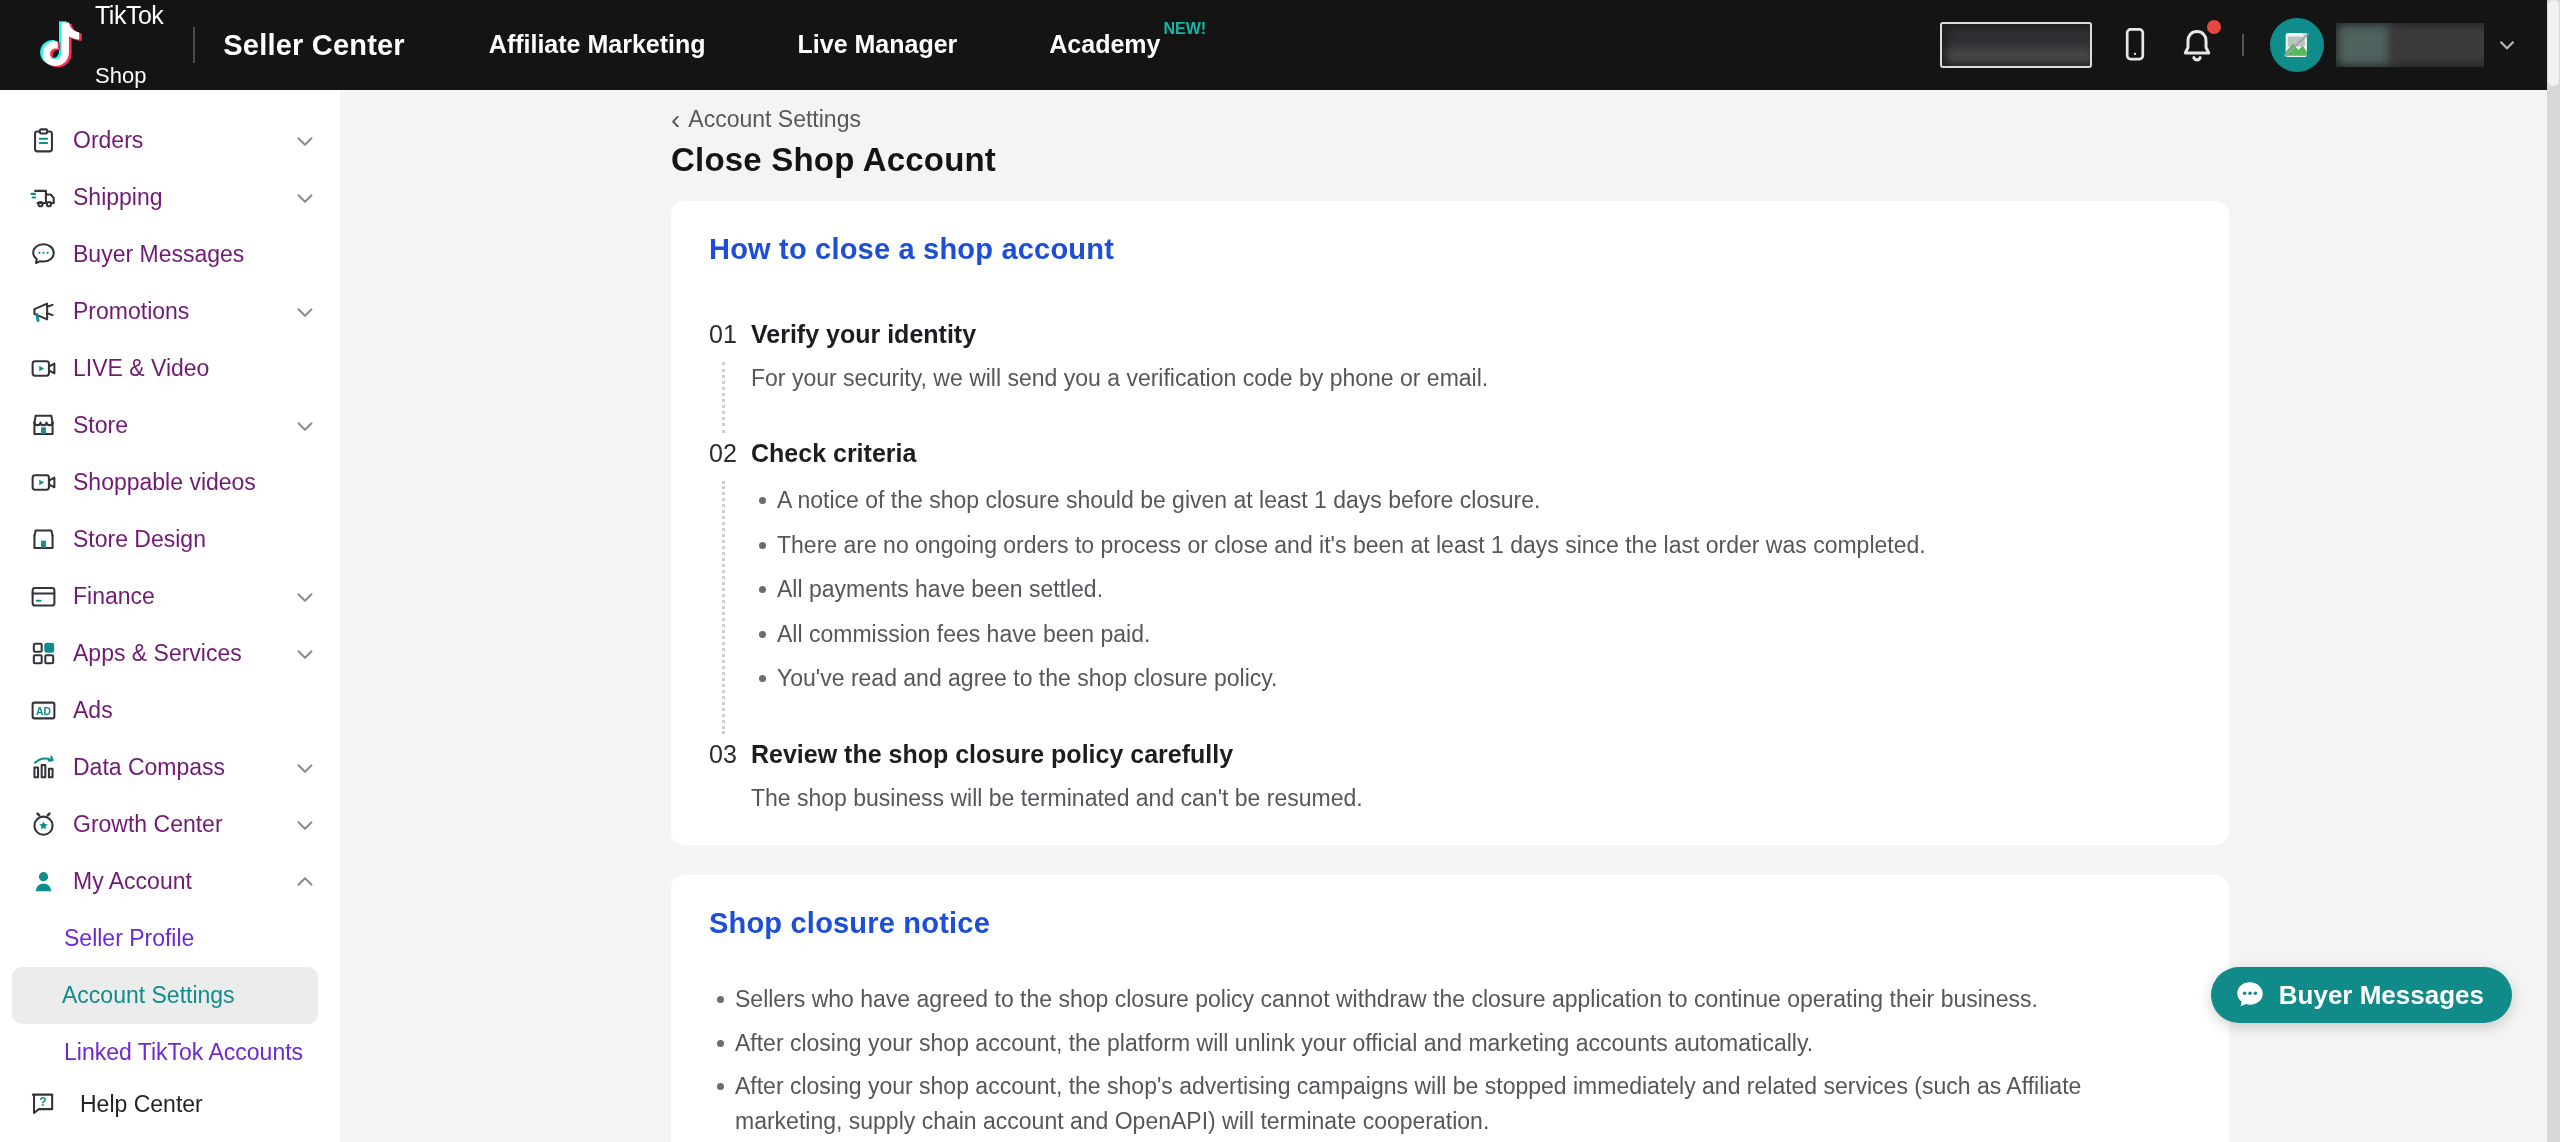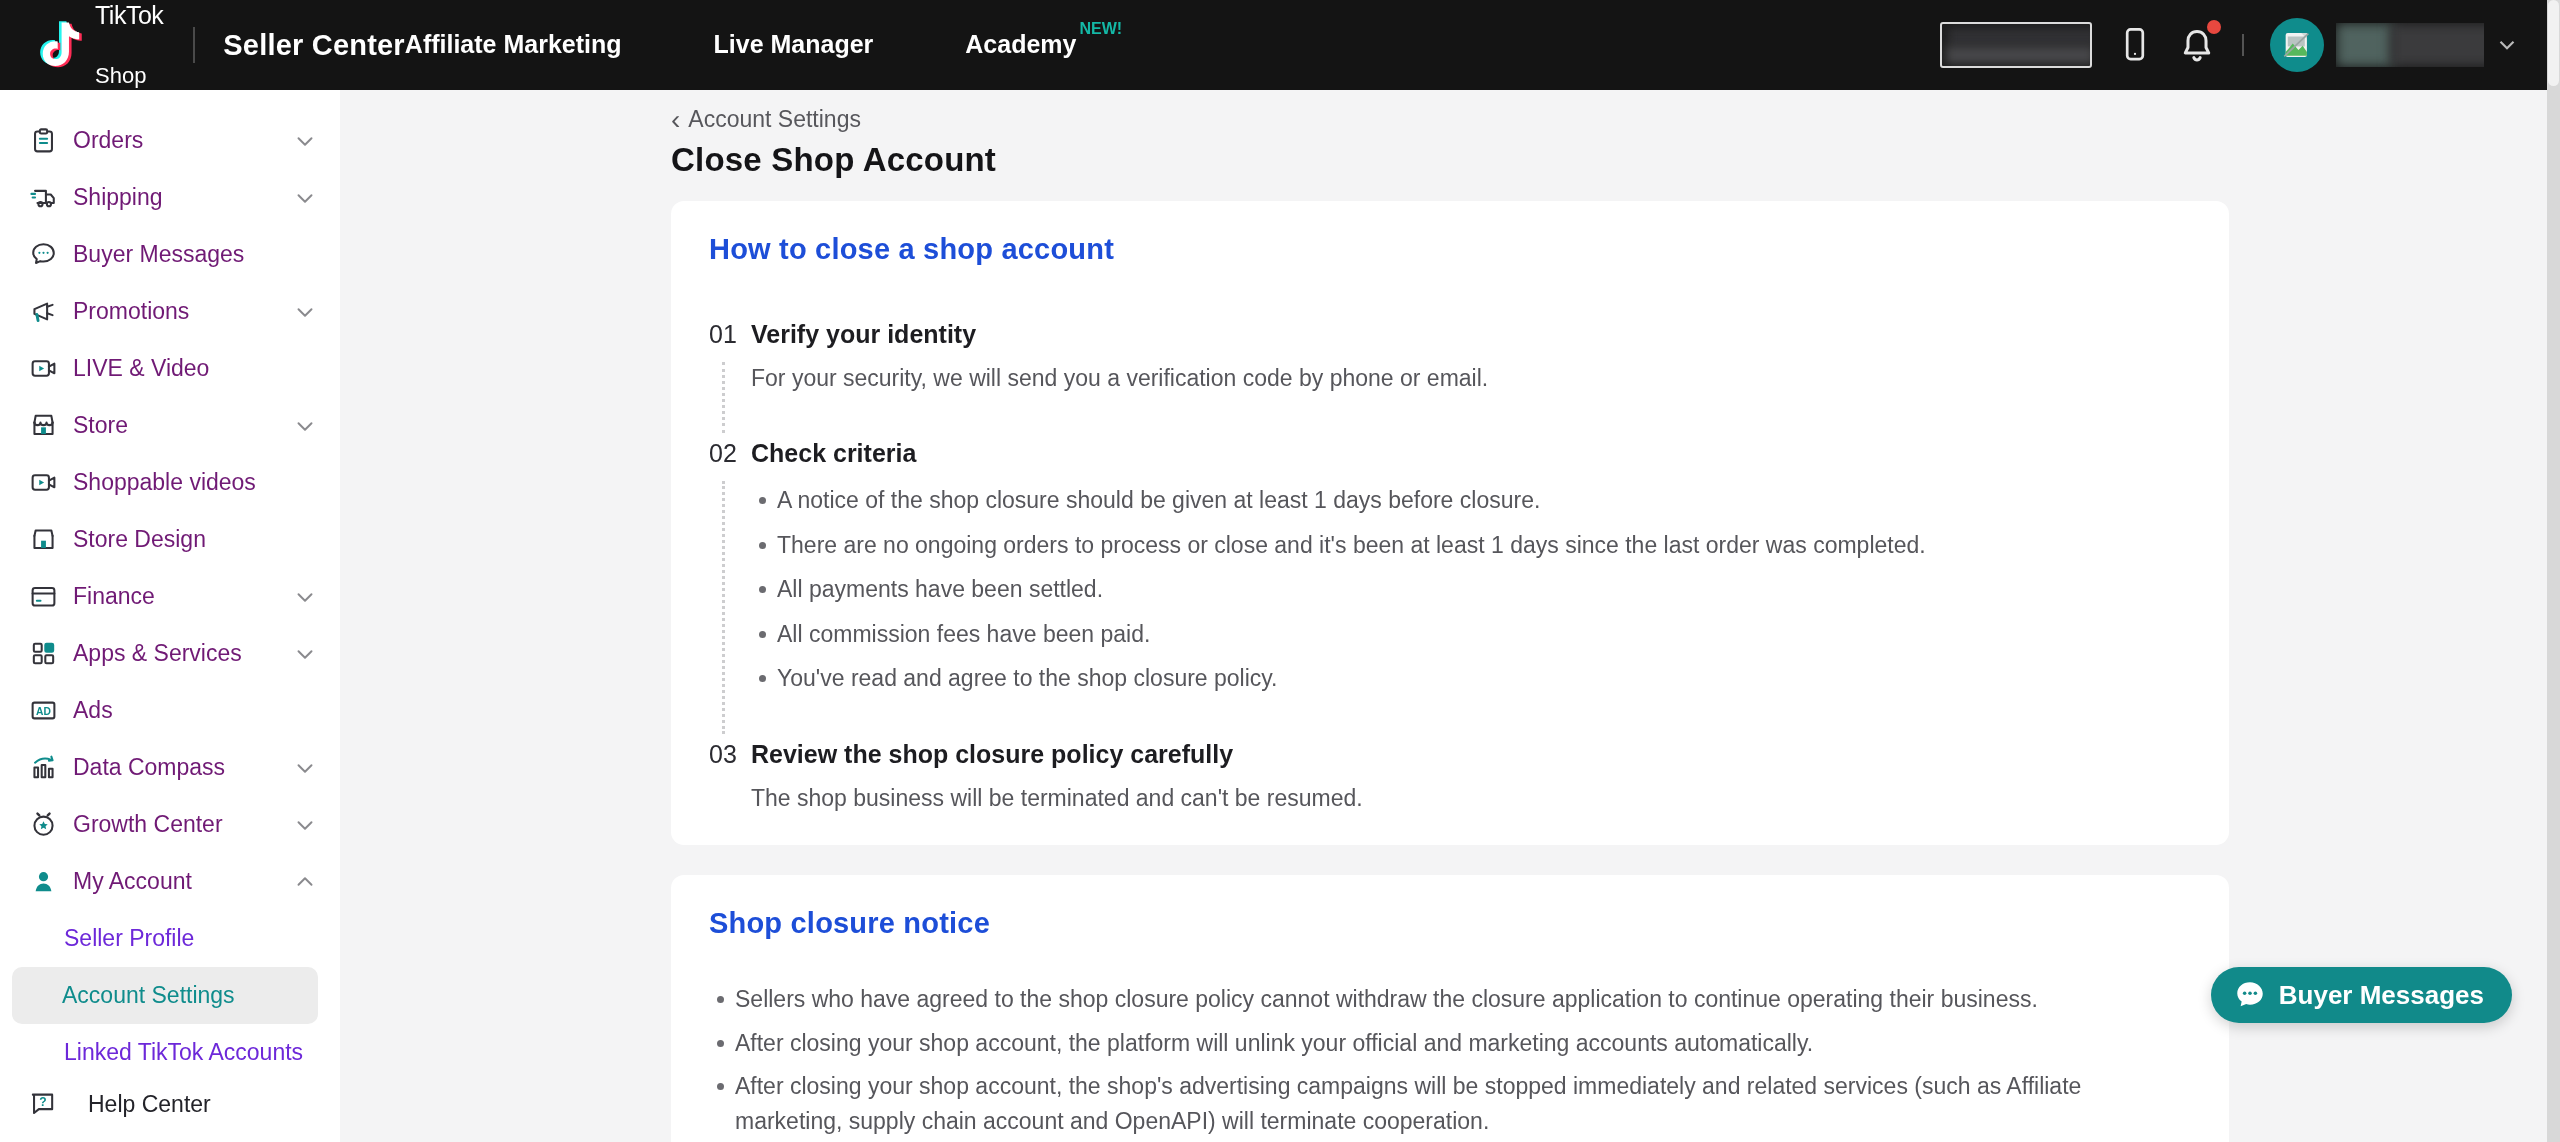--- a/index.html
+++ b/index.html
@@ -10,21 +10,21 @@
   .header {
     height:90px; background:#141414; display:flex; align-items:center;
     padding:0 40px 0 33px; position:relative; z-index:5;
   }
   .logo { display:flex; align-items:center; gap:10px; cursor:pointer; }
   .logo-text { color:#fff; line-height:1.02; }
   .logo-text .l1 { font-size:25px; font-weight:normal; letter-spacing:-0.5px; }
   .logo-text .l2 { font-size:22px; font-weight:400;margin-top:36px; }
   .header-divider { width:2px; height:36px; background:#4a4a4a; margin:0 28px 0 30px; }
   .product-name { color:#fff; font-size:29px; font-weight:bold; letter-spacing:0.2px; }
-  .top-nav { display:flex; align-items:center; gap:92px;text-align:center; }
+  .top-nav { display:flex; align-items:center; margin-left:84px; gap:92px;text-align:center; }
   .top-nav-item { color:#fff; font-size:25px; font-weight:bold; cursor:pointer; position:relative; white-space:nowrap; }
   .nav-badge { font-size:16px; font-weight:bold; position:relative; top:-10px; margin-left:3px; }
 
   .header-right { margin-left:auto; display:flex; align-items:center; gap:26px; }
   .search-redacted {
     width:152px; height:46px; border:2px solid #dcdcdc; border-radius:3px;
     position:relative; overflow:hidden; background:#1d1d1d;
   }
   .search-redacted .blur-a { position:absolute; left:6px; top:4px; width:150px; height:18px; background:#313134; filter:blur(5px); }
   .search-redacted .blur-b { position:absolute; left:4px; top:22px; width:148px; height:18px; background:#47474a; filter:blur(5px); }
@@ -46,21 +46,21 @@
   .side-item { height:57px; display:flex; align-items:center; padding:0 22px 0 28px; cursor:pointer; }
   .side-item .s-icon { width:30px; height:30px; flex:none; display:flex; align-items:center; justify-content:center; }
   .side-item .s-label { margin-left:15px; font-size:23px; color:#701a75; white-space:nowrap; }
   .side-item .s-chev { margin-left:auto; display:flex; }
   .sub-item { height:57px; display:flex; align-items:center; padding-left:64px; font-size:23px; color:#6d28d9; cursor:pointer; position:relative; }
   .sub-item.active { margin:0 22px 0 12px; padding-left:50px; background:#ececec; border-radius:10px; color:#0f8c8c; }
   .help-center {
     position:absolute; left:0; right:0; bottom:0; height:76px; background:#fff;
     display:flex; align-items:center; padding-left:28px; cursor:pointer; z-index:3;
   }
-  .help-center .s-label { margin-left:31px; font-size:23px; color:#232329; }
+  .help-center .s-label { margin-left:23px; font-size:23px; color:#232329; }
 
   
   .main { flex:1; position:relative; }
   .content-col { width:1558px; margin:0 auto; padding-top:16px; }
   .breadcrumb { display:flex; align-items:center; gap:8px; color:#57575c; font-size:23px; cursor:pointer; width:fit-content; }
   .breadcrumb .bc-chev { font-size:28px; line-height:20px; color:#57575c; }
   .page-title { font-size:33px; font-weight:bold; color:#141417; margin-top:8px; letter-spacing:0.2px; }
 
   .card { background:#fff; border-radius:13px; padding:32px 38px 30px 38px; }
   .card.how { margin-top:22px; }

